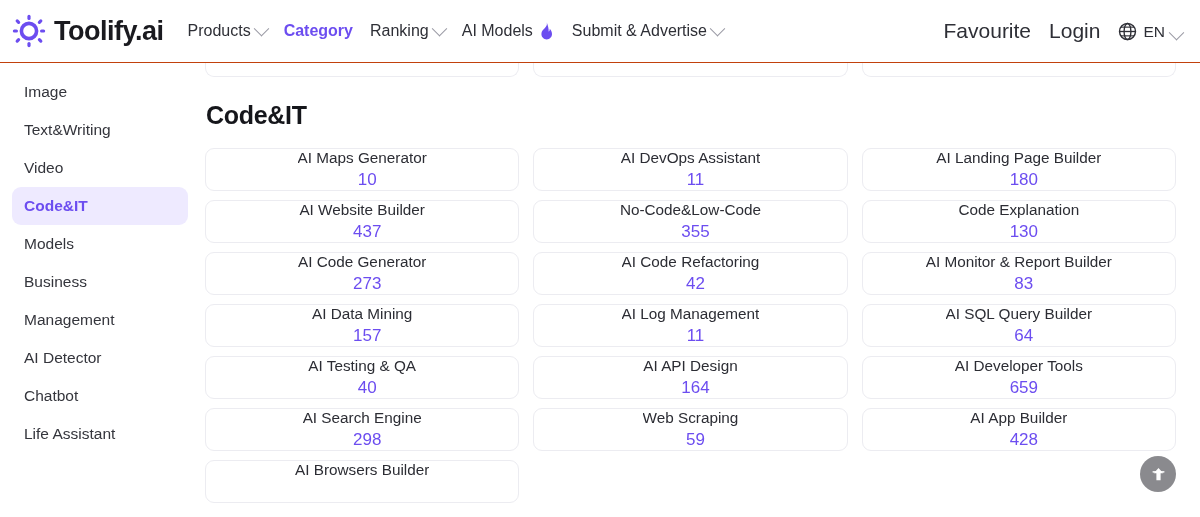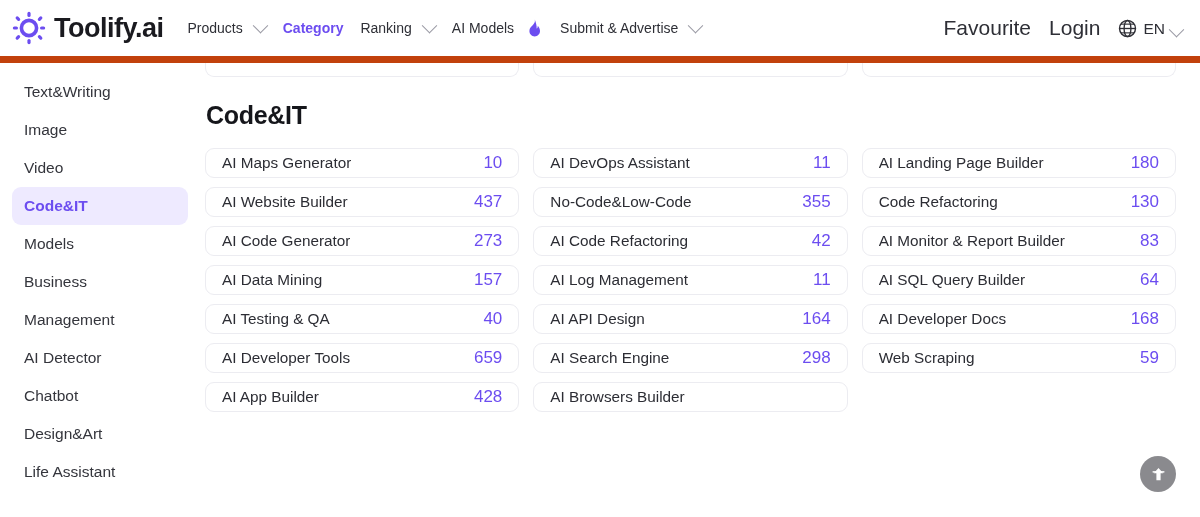--- a/index.html
+++ b/index.html
@@ -10,21 +10,21 @@
     overflow: hidden;
     color: #1f2024;
   }
 
   
   .header {
     height: 63px;
     display: flex;
     align-items: center;
     padding: 0 18px 0 12px;
-    border-bottom: 7px solid #c2410c;
+    border-bottom: 1px solid #c2410c;
     background: #fff;
     position: relative;
     z-index: 20;
   }
   .brand { display: flex; align-items: center; gap: 8px; flex: 0 0 auto; }
   .logo-icon { width: 34px; height: 34px; display: block; }
   .brand-name {
     font-size: 27px;
     font-weight: bold;
     letter-spacing: -0.5px;
@@ -35,22 +35,22 @@
   .mainnav {
     display: flex;
     align-items: center;
     gap: 17px;
     margin-left: 24px;
     flex: 1 1 auto;
   }
   .nav-item {
     display: flex;
     align-items: center;
-    gap: 12px;
-    font-size: 14px;
+    gap: 5px;
+    font-size: 16px;
     color: #2e2f36;
     cursor: pointer;
     white-space: nowrap;
   }
   .nav-item.active { color: #6c4df0; font-weight: bold; }
   .chev {
     width: 11px; height: 11px;
     display: inline-block;
     border-right: 1.6px solid #9a9aa4;
     border-bottom: 1.6px solid #9a9aa4;
@@ -136,29 +136,30 @@
     color: #15161b;
     letter-spacing: -0.3px;
     margin: 24px 0 18px 1px;
   }
   .grid {
     display: grid;
     grid-template-columns: repeat(3, 1fr);
     gap: 9px 14px;
   }
   .card {
-    height: 30px;
+    height: 43px;
     border: 1px solid #ececf1;
     border-radius: 9px;
     background: #fff;
     display: flex;
     align-items: center;
     justify-content: space-between;
     padding: 0 16px;
     cursor: pointer;
+    flex-direction: column;
   }
   .card-label {
     font-size: 15.3px;
     color: #2c2d34;
     white-space: nowrap;
     overflow: hidden;
     text-overflow: ellipsis;
   }
   .card-count {
     font-size: 17px;
@@ -256,24 +257,24 @@
       <i class="chev"></i>
     </div>
   </div>
 
 </div>
 
 <div class="page">
 
   <aside class="sidebar">
     <div class="side-item">
+        <span>Image</span>
+      </div>
+    <div class="side-item">
         <span>Text&amp;Writing</span>
-      </div>
-    <div class="side-item">
-        <span>Image</span>
       </div>
     <div class="side-item">
         <span>Video</span>
       </div>
     <div class="side-item active">
         <span>Code&amp;IT</span>
       </div>
     <div class="side-item">
         <span>Models</span>
       </div>
@@ -281,23 +282,20 @@
         <span>Business</span>
       </div>
     <div class="side-item">
         <span>Management</span>
       </div>
     <div class="side-item">
         <span>AI Detector</span>
       </div>
     <div class="side-item">
         <span>Chatbot</span>
-      </div>
-    <div class="side-item">
-        <span>Design&amp;Art</span>
       </div>
     <div class="side-item">
         <span>Life Assistant</span>
       </div>
   </aside>
 
   <main class="main">
 
     <div class="ghost-row">
       <div class="ghost-card"></div>
@@ -322,21 +320,21 @@
         </div>
       <div class="card">
           <span class="card-label">AI Website Builder</span>
           <span class="card-count">437</span>
         </div>
       <div class="card">
           <span class="card-label">No-Code&amp;Low-Code</span>
           <span class="card-count">355</span>
         </div>
       <div class="card">
-          <span class="card-label">Code Refactoring</span>
+          <span class="card-label">Code Explanation</span>
           <span class="card-count">130</span>
         </div>
       <div class="card">
           <span class="card-label">AI Code Generator</span>
           <span class="card-count">273</span>
         </div>
       <div class="card">
           <span class="card-label">AI Code Refactoring</span>
           <span class="card-count">42</span>
         </div>
@@ -356,24 +354,20 @@
           <span class="card-label">AI SQL Query Builder</span>
           <span class="card-count">64</span>
         </div>
       <div class="card">
           <span class="card-label">AI Testing &amp; QA</span>
           <span class="card-count">40</span>
         </div>
       <div class="card">
           <span class="card-label">AI API Design</span>
           <span class="card-count">164</span>
-        </div>
-      <div class="card">
-          <span class="card-label">AI Developer Docs</span>
-          <span class="card-count">168</span>
         </div>
       <div class="card">
           <span class="card-label">AI Developer Tools</span>
           <span class="card-count">659</span>
         </div>
       <div class="card">
           <span class="card-label">AI Search Engine</span>
           <span class="card-count">298</span>
         </div>
       <div class="card">

